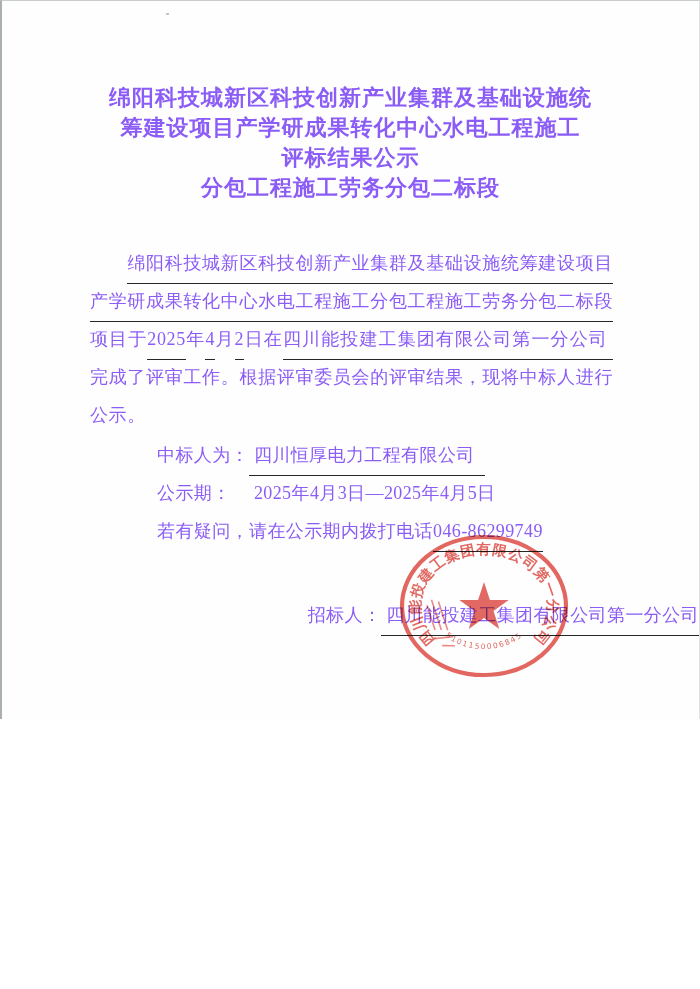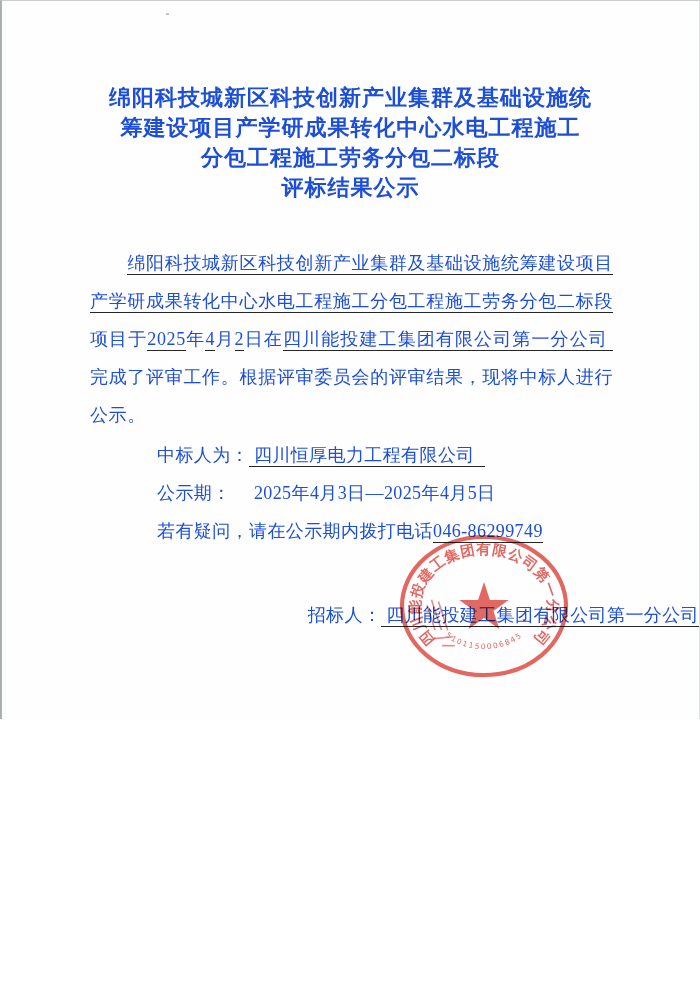--- a/index.html
+++ b/index.html
@@ -11,21 +11,21 @@
     position: relative;
     width: 700px;
     height: 719px;
     box-sizing: border-box;
     background: #fefefe;
     border-left: 2px solid #aab0b2;
     border-top: 1px solid #c9cdce;
     border-right: 1px solid #e0e3e4;
     overflow: hidden;
     font-family: "Liberation Serif", "DejaVu Serif", serif;
-    color: #1d4ed8;
+    color: #8b5cf6;
   }
   .title {
     margin-top: 82px;
     text-align: center;
     font-size: 22px;
     line-height: 30px;
     font-weight: 700;
     letter-spacing: 1px;
   }
   .para {
@@ -48,21 +48,21 @@
     margin-top: 46px;
     font-size: 18px;
     line-height: 38px;
     letter-spacing: 0.4px;
   }
   .footer-bidder { margin-left: 222px; text-align: right; }
   .footer-date { margin-left: 446px; }
   u {
     text-decoration: none;
     border-bottom: 1.5px solid #262626;
-    padding-bottom: 1px;
+    padding-bottom: 10px;
   }
   .seal {
     position: absolute;
     left: 394px;
     top: 531px;
     width: 176px;
     height: 150px;
     mix-blend-mode: multiply;
     opacity: 0.88;
     pointer-events: none;
@@ -89,22 +89,22 @@
 </head>
 <body>
 
 <div class="page">
 
   <div class="speck"></div>
 
   <div class="title">
     <div>绵阳科技城新区科技创新产业集群及基础设施统</div>
     <div>筹建设项目产学研成果转化中心水电工程施工</div>
+    <div>评标结果公示</div>
     <div>分包工程施工劳务分包二标段</div>
-    <div>评标结果公示</div>
   </div>
 
   <div class="para">
     <div class="para-line stretch"><span>　　</span><u>绵阳科技城新区科技创新产业集群及基础设施统筹建设项目</u></div>
     <div class="para-line stretch"><u>产学研成果转化中心水电工程施工分包工程施工劳务分包二标段</u></div>
     <div class="para-line stretch"><span>项目于</span><u>2025</u><span>年</span><u>4</u><span>月</span><u>2</u><span>日在</span><u>四川能投建工集团有限公司第一分公司&nbsp;</u></div>
     <div class="para-line stretch"><span>完成了评审工作。根据评审委员会的评审结果，现将中标人进行</span></div>
     <div class="para-line"><span>公示。</span></div>
   </div>
 

